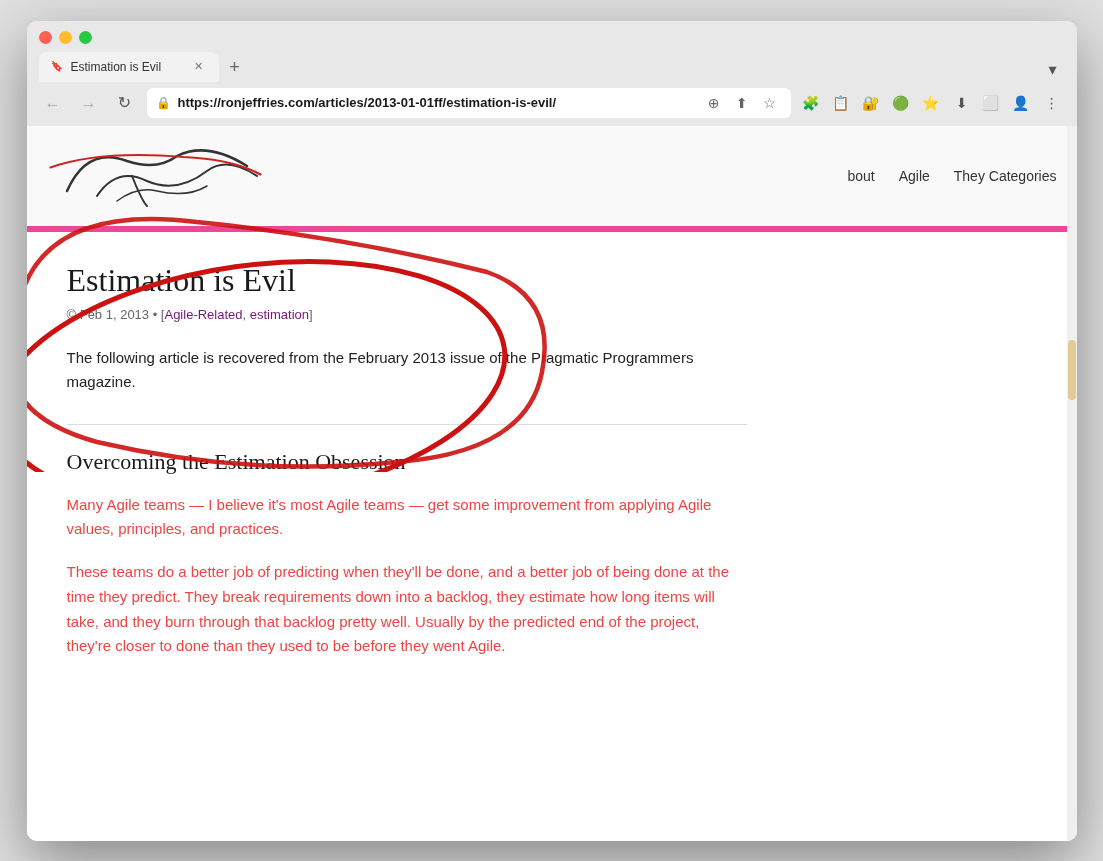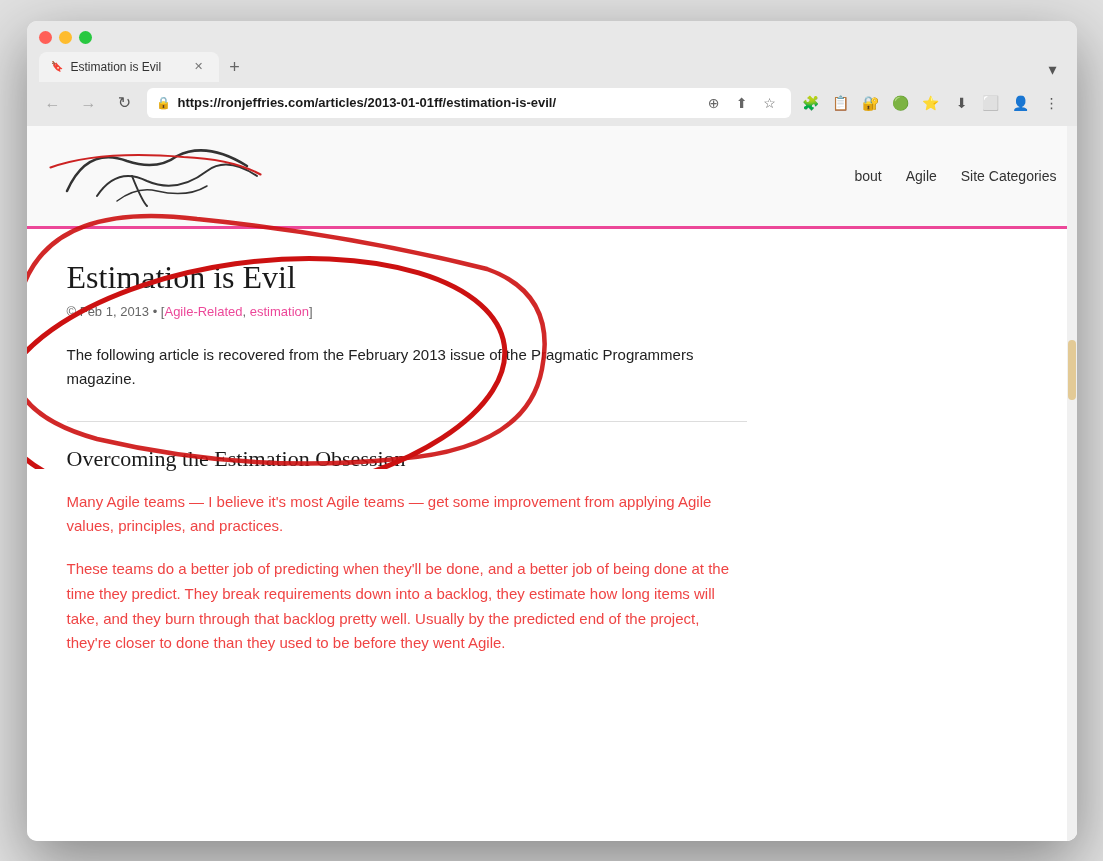--- a/index.html
+++ b/index.html
@@ -171,21 +171,21 @@
     
     .page-content {
       flex: 1;
       background: white;
       overflow-y: auto;
       position: relative;
     }
     
     .site-header {
       background: #f9f9f9;
-      border-bottom: 3px solid #ec4899;
+      border-bottom: 6px solid #ec4899;
       padding: 10px 20px;
       display: flex;
       align-items: center;
       justify-content: space-between;
     }
     .site-logo {
       width: 220px;
       height: 80px;
       position: relative;
       overflow: hidden;
@@ -216,21 +216,21 @@
       color: #1a1a1a;
       margin-bottom: 8px;
       font-family: Georgia, serif;
     }
     .article-meta {
       font-size: 13px;
       color: #666;
       margin-bottom: 24px;
     }
     .article-meta a {
-      color: #ec4899;
+      color: #701a75;
       text-decoration: none;
     }
     .article-intro {
       font-size: 15px;
       color: #222;
       line-height: 1.6;
       margin-bottom: 30px;
     }
     .article-divider {
       border: none;
@@ -331,21 +331,21 @@
           <path d="M 50 60 Q 70 30 100 45 Q 130 58 160 35 Q 180 20 210 40" stroke="#333" stroke-width="2" fill="none" stroke-linecap="round"></path>
           <path d="M 70 65 Q 90 50 110 55 Q 140 62 160 50" stroke="#333" stroke-width="1.5" fill="none" stroke-linecap="round"></path>
           <path d="M 85 40 Q 95 65 100 70" stroke="#333" stroke-width="2" fill="none" stroke-linecap="round"></path>
 
           <path d="M 10 30 Q 80 5 200 15 Q 270 18 310 40" stroke="#cc2222" stroke-width="3" fill="none" stroke-linecap="round" transform="scale(0.7) translate(-5, 15)"></path>
         </svg>
       </div>
       <div class="site-nav">
         <a class="nav-link">bout</a>
         <a class="nav-link">Agile</a>
-        <a class="nav-link">Site Categories</a>
+        <a class="nav-link">They Categories</a>
       </div>
     </div>
 
     <div class="article-body" style="position:relative;">
 
       <svg style="position:absolute; top:-20px; left:-30px; width:580px; height:260px; pointer-events:none; z-index:5;" viewBox="0 0 580 260">
         <ellipse cx="270" cy="130" rx="255" ry="118" fill="none" stroke="#cc1111" stroke-width="5" stroke-dasharray="none" style="transform-origin:center;" transform="rotate(-8, 270, 130)"></ellipse>
 
         <path d="M 20 100 Q 40 -10 200 10 Q 350 25 490 60 Q 560 85 545 160 Q 530 240 400 250 Q 250 265 100 230 Q 10 205 15 145 Q 18 120 20 100" fill="none" stroke="#cc1111" stroke-width="4.5" stroke-linecap="round" stroke-linejoin="round" opacity="0.9"></path>
 

